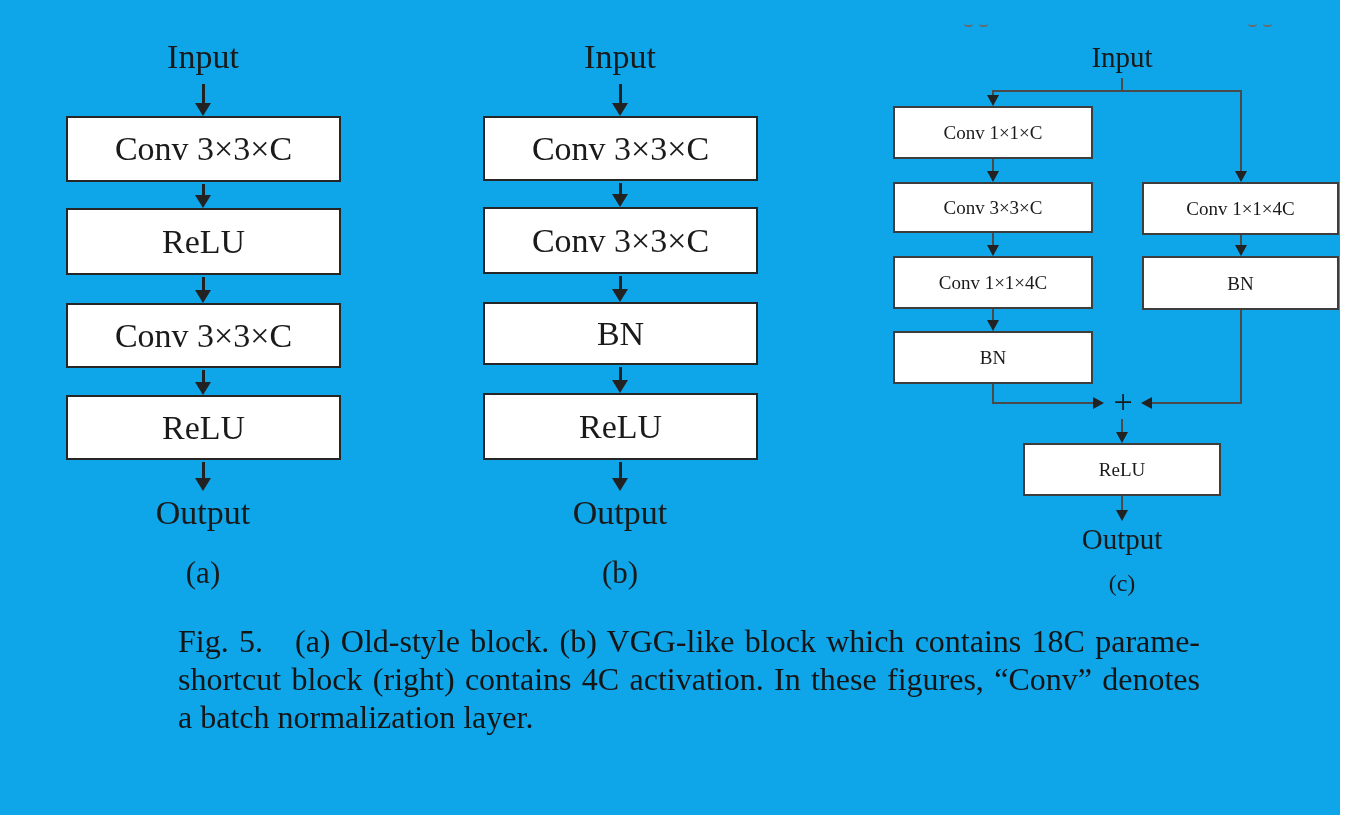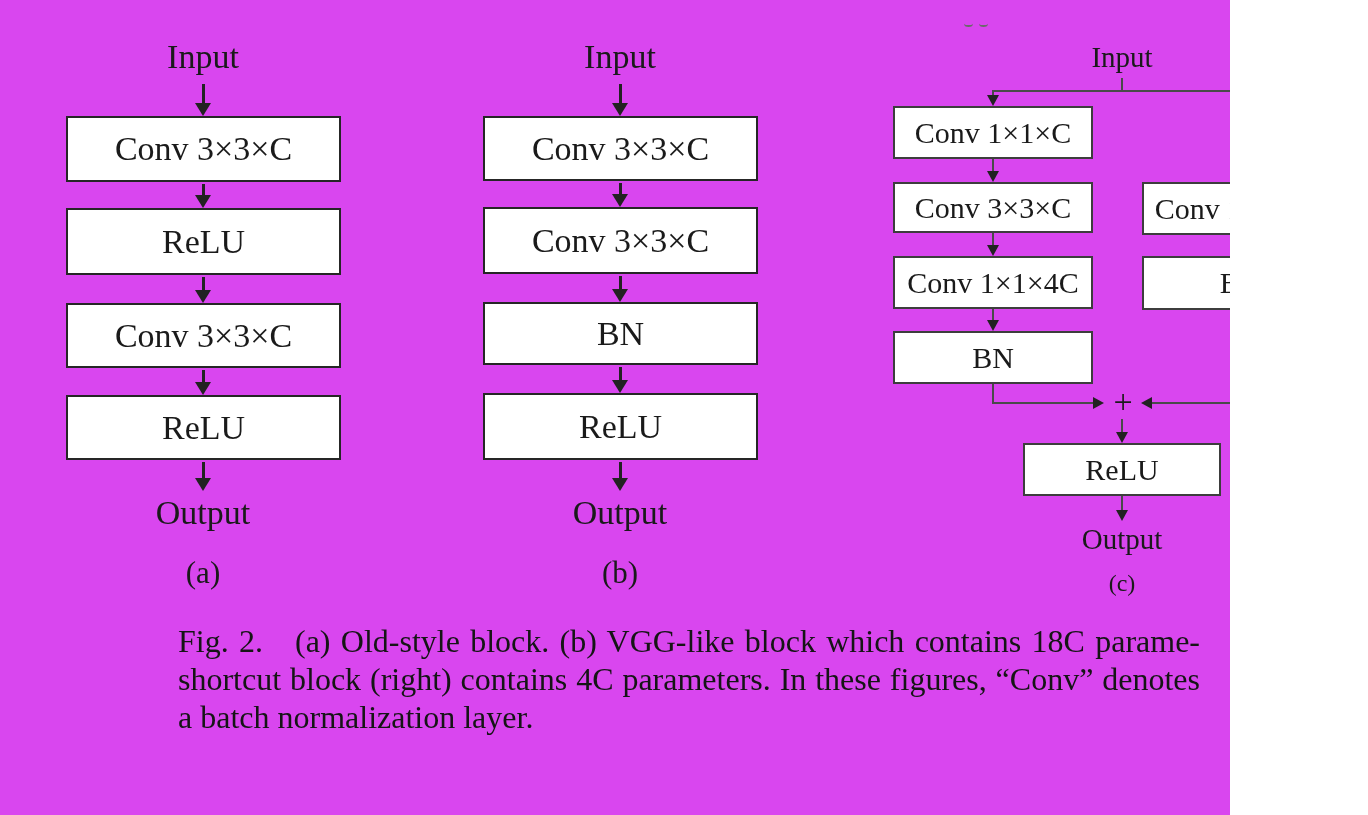--- a/index.html
+++ b/index.html
@@ -1,21 +1,21 @@
 <!DOCTYPE html>
 <html><head>
 <meta charset="utf-8">
 <style>
   html,body{margin:0;padding:0;background:#ffffff;}
-  .canvas{position:relative;width:1230px;height:815px;background:#d946ef;overflow:hidden;
+  .canvas{position:relative;width:1340px;height:815px;background:#0ea5e9;overflow:hidden;
           font-family:"Liberation Serif",serif;color:#1a1a1a;}
   
   .box{position:absolute;background:#ffffff;display:flex;align-items:center;justify-content:center;box-sizing:border-box;line-height:1;}
   .box.ab{border:2.5px solid #262626;font-size:34px;}
-  .box.c{border:2px solid #3d3d3d;font-size:30px;}
+  .box.c{border:2px solid #3d3d3d;font-size:19px;}
   
   .txt{position:absolute;text-align:center;line-height:1.1;}
   .fs34{font-size:34px;} .fs31{font-size:31px;} .fs29{font-size:29px;} .fs24{font-size:24px;}
   
   .vl{position:absolute;background:#222222;width:3px;}
   .vl.cl{width:2px;background:#4a4a4a;}
   .hl{position:absolute;background:#4a4a4a;height:2px;}
   
   .ad{position:absolute;width:0;height:0;border-left:8px solid transparent;border-right:8px solid transparent;border-top:13px solid #222222;}
   .adc{position:absolute;width:0;height:0;border-left:6px solid transparent;border-right:6px solid transparent;border-top:11px solid #222222;}
@@ -166,18 +166,18 @@
   <div class="box c" style="left:1023px;top:443px;width:198px;height:53px;">
       <span>ReLU</span>
     </div>
   <div class="vl cl" style="left:1121px;top:496px;height:15px;"></div>
   <div class="adc" style="left:1116px;top:510px;"></div>
 
   <div class="txt fs29" style="left:1047px;top:524px;width:150px;">Output</div>
   <div class="txt fs24" style="left:1087px;top:570px;width:70px;">(c)</div>
 
   <div class="caption">
-    <div class="cap-line">Fig. 2. (a) Old-style block. (b) VGG-like block which contains 18C parame-</div>
-    <div class="cap-line">shortcut block (right) contains 4C parameters. In these figures, “Conv” denotes</div>
+    <div class="cap-line">Fig. 5. (a) Old-style block. (b) VGG-like block which contains 18C parame-</div>
+    <div class="cap-line">shortcut block (right) contains 4C activation. In these figures, “Conv” denotes</div>
     <div class="cap-line last">a batch normalization layer.</div>
   </div>
 
 </div>
 
 </body></html>

